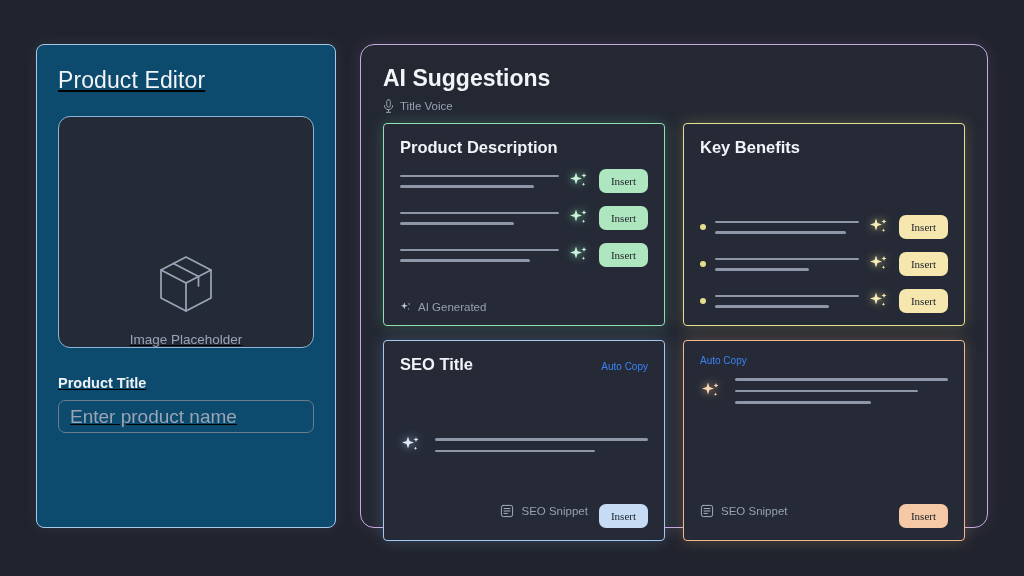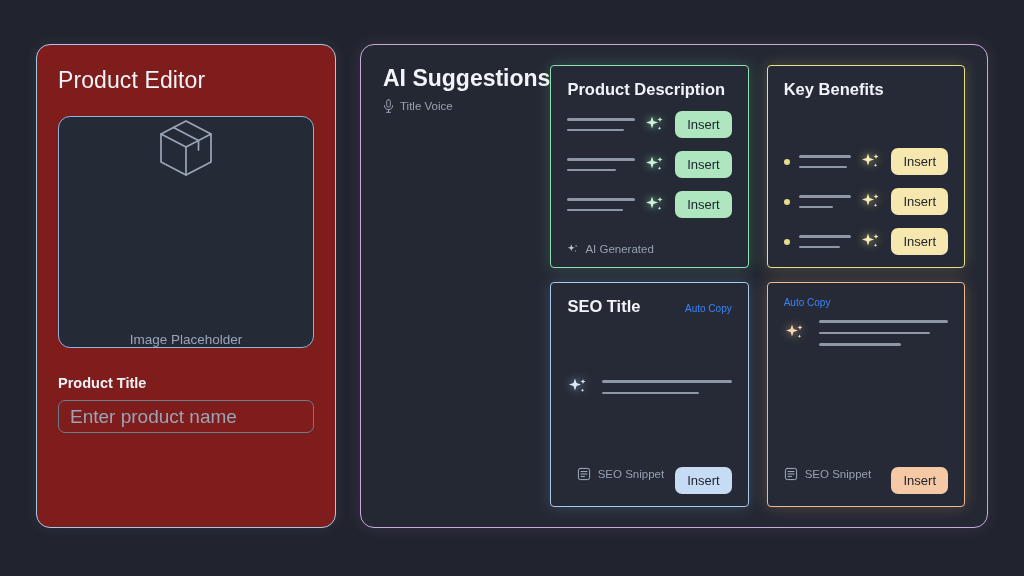--- a/index.html
+++ b/index.html
@@ -16,44 +16,45 @@
     display: flex;
     gap: 24px;
     padding: 44px 36px 48px 36px;
   }
 
   
   .left-panel {
     width: 300px;
     flex: 0 0 300px;
     border: 1.5px solid #a8c8e8;
-    border-radius: 14px;
-    background: #7f1d1d;
+    border-radius: 8px;
+    background: #0c4a6e;
     padding: 22px 21px;
     display: flex;
     flex-direction: column;
     box-shadow: 0 0 14px rgba(150,190,230,0.10);
+    text-decoration: underline;
   }
   .panel-title {
     font-size: 23px;
     font-weight: 400;
     color: #f2f4f8;
     letter-spacing: .1px;
     margin-bottom: 22px;
   }
   .image-placeholder {
     flex: 0 0 auto;
     height: 232px;
     border: 1px solid #8fb4d8;
     border-radius: 12px;
     background: #242a36;
     display: flex;
     flex-direction: column;
     align-items: center;
-    justify-content: space-between;
+    justify-content: flex-end;
     gap: 17px;
   }
   .image-placeholder .ph-label {
     font-size: 13.5px;
     color: #9aa6b8;
   }
   .field-label {
     margin-top: 27px;
     font-size: 14.5px;
     font-weight: bold;
@@ -74,21 +75,21 @@
   .text-input::placeholder { color: #9aa4b4; }
 
   
   .right-panel {
     flex: 1 1 auto;
     border: 1.5px solid #c9a8e0;
     border-radius: 14px;
     background: #242833;
     padding: 20px 22px 20px 22px;
     display: flex;
-    flex-direction: row;
+    flex-direction: column;
     box-shadow: 0 0 16px rgba(190,150,220,0.13);
   }
   .right-head { margin-bottom: 10px; }
   .right-title {
     font-size: 23px;
     color: #f2f4f8;
     margin-bottom: 7px;
   }
   .brand-voice {
     display: flex;
@@ -145,22 +146,22 @@
   .line {
     height: 2.5px;
     border-radius: 2px;
     background: #8d97a8;
   }
 
   .ins-btn {
     flex: 0 0 auto;
     border: none;
     border-radius: 7px;
-    font-size: 13px;
-    font-family: Liberation Sans, sans-serif;
+    font-size: 11px;
+    font-family: Liberation Serif, serif;
     color: #21242e;
     padding: 6px 12px;
     cursor: pointer;
   }
   .ins-btn.green  { background: #aee6bf; }
   .ins-btn.yellow { background: #f5e7ad; }
   .ins-btn.blue   { background: #c6dcf5; }
   .ins-btn.orange { background: #f6c9a6; }
 
   .card-foot {

